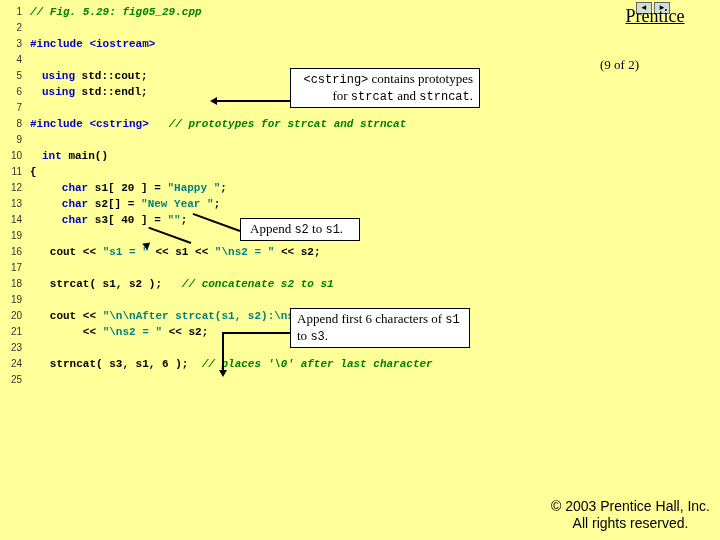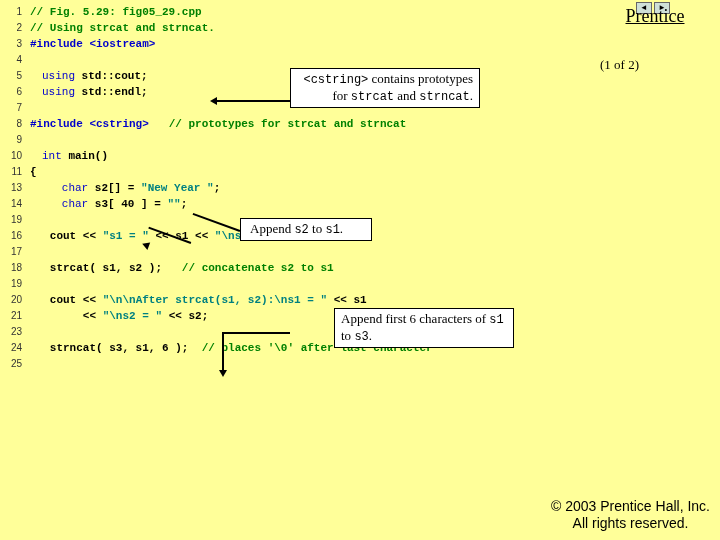--- a/index.html
+++ b/index.html
@@ -29,23 +29,23 @@
     text-align: right;
     padding-right: 8px;
     font-family: Arial, sans-serif;
     font-size: 10px;
     color: #333;
   }
   .code {
     font-weight: bold;
     color: #000;
   }
-  .comment { color: #008000; }
+  .comment { color: #008000; font-style: italic; }
   .preproc { color: #0000cc; font-weight: bold; }
-  .keyword { color: #0000cc; font-weight: normal; padding-left: 12px; }
+  .keyword { color: #0000cc; font-weight: bold; padding-left: 12px; }
   .string  { color: #008080; }
   .number  { color: #000; }
 
   .sidebar {
     position: absolute;
     right: 10px;
     top: 6px;
     width: 110px;
     font-family: "Times New Roman", serif;
   }
@@ -105,22 +105,22 @@
     position: absolute;
     right: 10px;
     bottom: 8px;
     font-family: Liberation Sans, sans-serif;
     font-size: 14px;
     text-align: center;
     line-height: 1.2;
   }
 
   #c1 { left: 290px; top: 68px; width: 190px; text-align: right; }
-  #c2 { left: 240px; top: 218px; width: 132px; padding-left: 9px; }
-  #c3 { left: 290px; top: 308px; width: 180px; margin-left: 44px; }
+  #c2 { left: 240px; top: 218px; width: 120px; padding-left: 9px; }
+  #c3 { left: 290px; top: 308px; width: 180px; }
 
   #arr1 { left: 216px; top: 100px; width: 74px; height: 1.5px; }
   #ah1  { left: 210px; top: 97px; border-top: 4px solid transparent; border-bottom: 4px solid transparent; border-right: 7px solid #000; }
 
   #arr2 { left: 190px; top: 230px; width: 50px; height: 1.5px; transform: rotate(20deg); transform-origin: right center; }
   #ah2  { left: 142px; top: 241px; border-top: 4px solid transparent; border-bottom: 4px solid transparent; border-right: 7px solid #000; transform: rotate(20deg); }
   #arr2b { left: 146px; top: 242px; width: 45px; height: 1.5px; transform: rotate(20deg); transform-origin: right center;}
 
   #arr3v { left: 222px; top: 332px; width: 1.5px; height: 40px; }
   #arr3h { left: 222px; top: 332px; width: 68px; height: 1.5px; }
@@ -130,36 +130,37 @@
 <body>
 
 <div class="nav-icons">
   <div class="nav-btn">◄</div>
   <div class="nav-btn">►</div>
 </div>
 
 <div class="sidebar">
   <div class="outline-title">Prentice</div>
   <div class="fileinfo">
-    <div>(1 of 2)</div>
+    <div>(9 of 2)</div>
   </div>
 </div>
 
 <div class="code-area" id="code-area">
     <div class="line"><div class="ln">1</div><div class="code"><span class="comment">// Fig. 5.29: fig05_29.cpp</span></div></div>
-    <div class="line"><div class="ln">2</div><div class="code"><span class="comment">// Using strcat and strncat.</span></div></div>
+    <div class="line"><div class="ln">2</div></div>
     <div class="line"><div class="ln">3</div><div class="code"><span class="preproc">#include &lt;iostream&gt;</span></div></div>
     <div class="line"><div class="ln">4</div><div class="code"></div></div>
     <div class="line"><div class="ln">5</div><div class="code"><span class="keyword">using</span><span> std::cout;</span></div></div>
     <div class="line"><div class="ln">6</div><div class="code"><span class="keyword">using</span><span> std::endl;</span></div></div>
     <div class="line"><div class="ln">7</div><div class="code"></div></div>
     <div class="line"><div class="ln">8</div><div class="code"><span class="preproc">#include &lt;cstring&gt;</span><span>   </span><span class="comment">// prototypes for strcat and strncat</span></div></div>
     <div class="line"><div class="ln">9</div><div class="code"></div></div>
     <div class="line"><div class="ln">10</div><div class="code"><span class="keyword">int</span><span> main()</span></div></div>
     <div class="line"><div class="ln">11</div><div class="code"><span>{</span></div></div>
+    <div class="line"><div class="ln">12</div><div class="code"><span>   </span><span class="keyword">char</span><span> s1[ </span><span class="number">20</span><span> ] = </span><span class="string">"Happy "</span><span>;</span></div></div>
     <div class="line"><div class="ln">13</div><div class="code"><span>   </span><span class="keyword">char</span><span> s2[] = </span><span class="string">"New Year "</span><span>;</span></div></div>
     <div class="line"><div class="ln">14</div><div class="code"><span>   </span><span class="keyword">char</span><span> s3[ </span><span class="number">40</span><span> ] = </span><span class="string">""</span><span>;</span></div></div>
     <div class="line"><div class="ln">19</div><div class="code"></div></div>
     <div class="line"><div class="ln">16</div><div class="code"><span>   cout &lt;&lt; </span><span class="string">"s1 = "</span><span> &lt;&lt; s1 &lt;&lt; </span><span class="string">"\ns2 = "</span><span> &lt;&lt; s2;</span></div></div>
     <div class="line"><div class="ln">17</div><div class="code"></div></div>
     <div class="line"><div class="ln">18</div><div class="code"><span>   strcat( s1, s2 );   </span><span class="comment">// concatenate s2 to s1</span></div></div>
     <div class="line"><div class="ln">19</div><div class="code"></div></div>
     <div class="line"><div class="ln">20</div><div class="code"><span>   cout &lt;&lt; </span><span class="string">"\n\nAfter strcat(s1, s2):\ns1 = "</span><span> &lt;&lt; s1</span></div></div>
     <div class="line"><div class="ln">21</div><div class="code"><span>        &lt;&lt; </span><span class="string">"\ns2 = "</span><span> &lt;&lt; s2;</span></div></div>
     <div class="line"><div class="ln">23</div><div class="code"><span>   </span></div></div>

